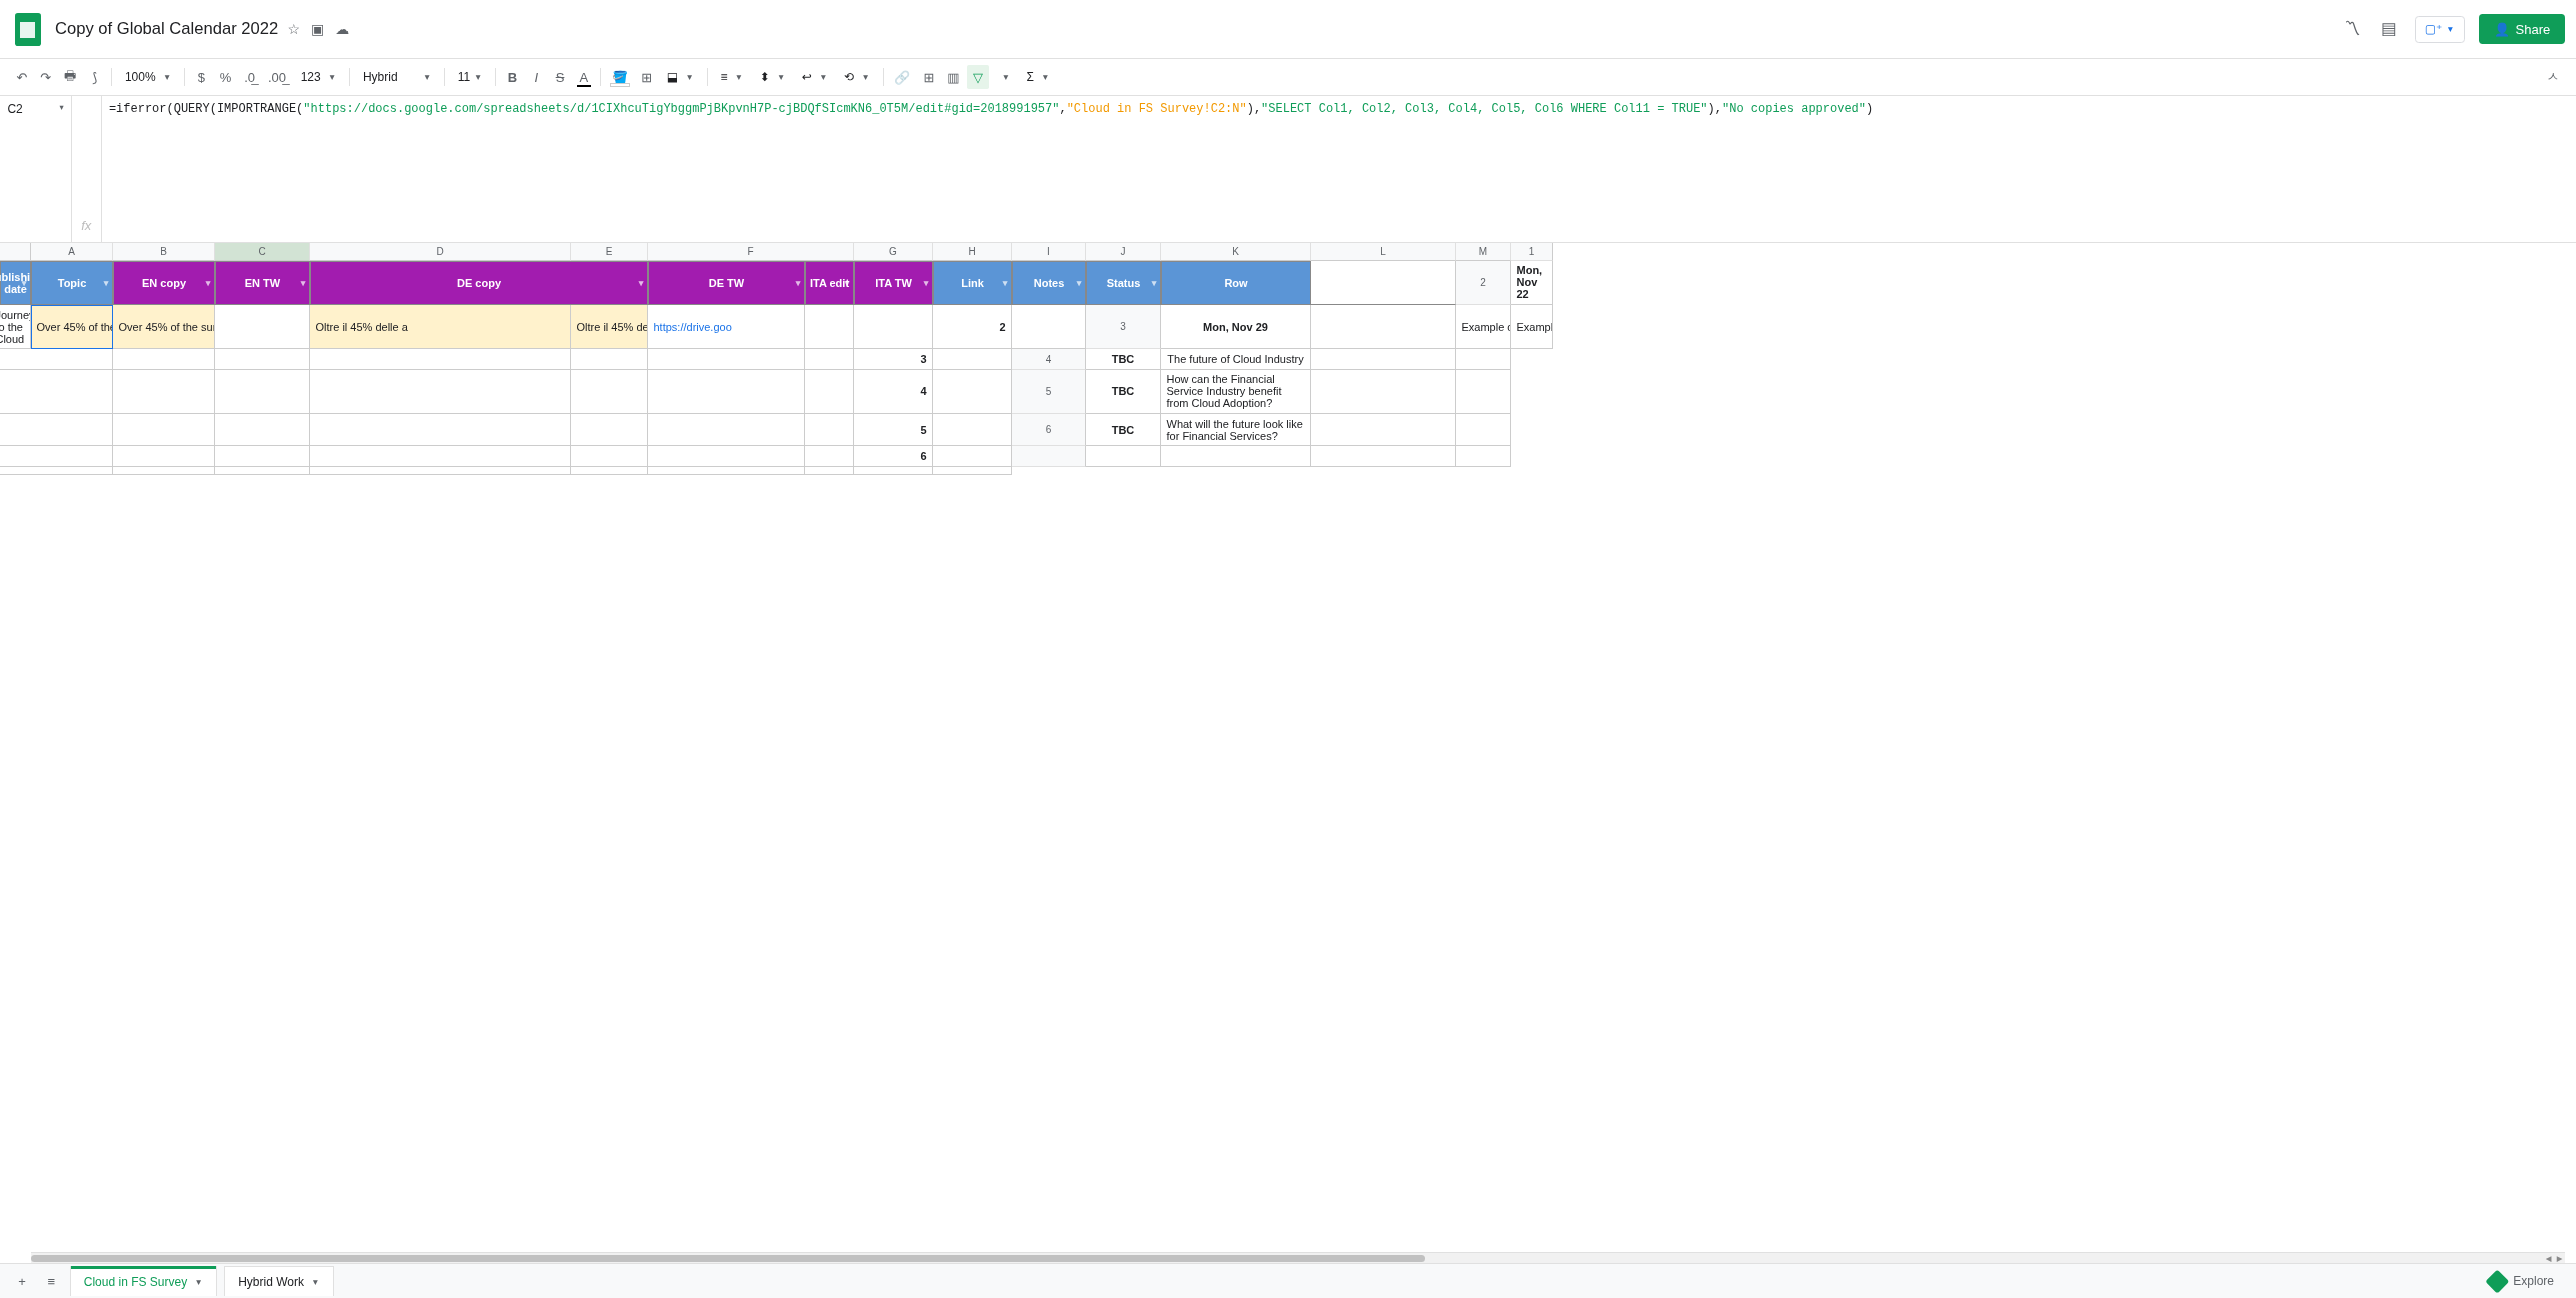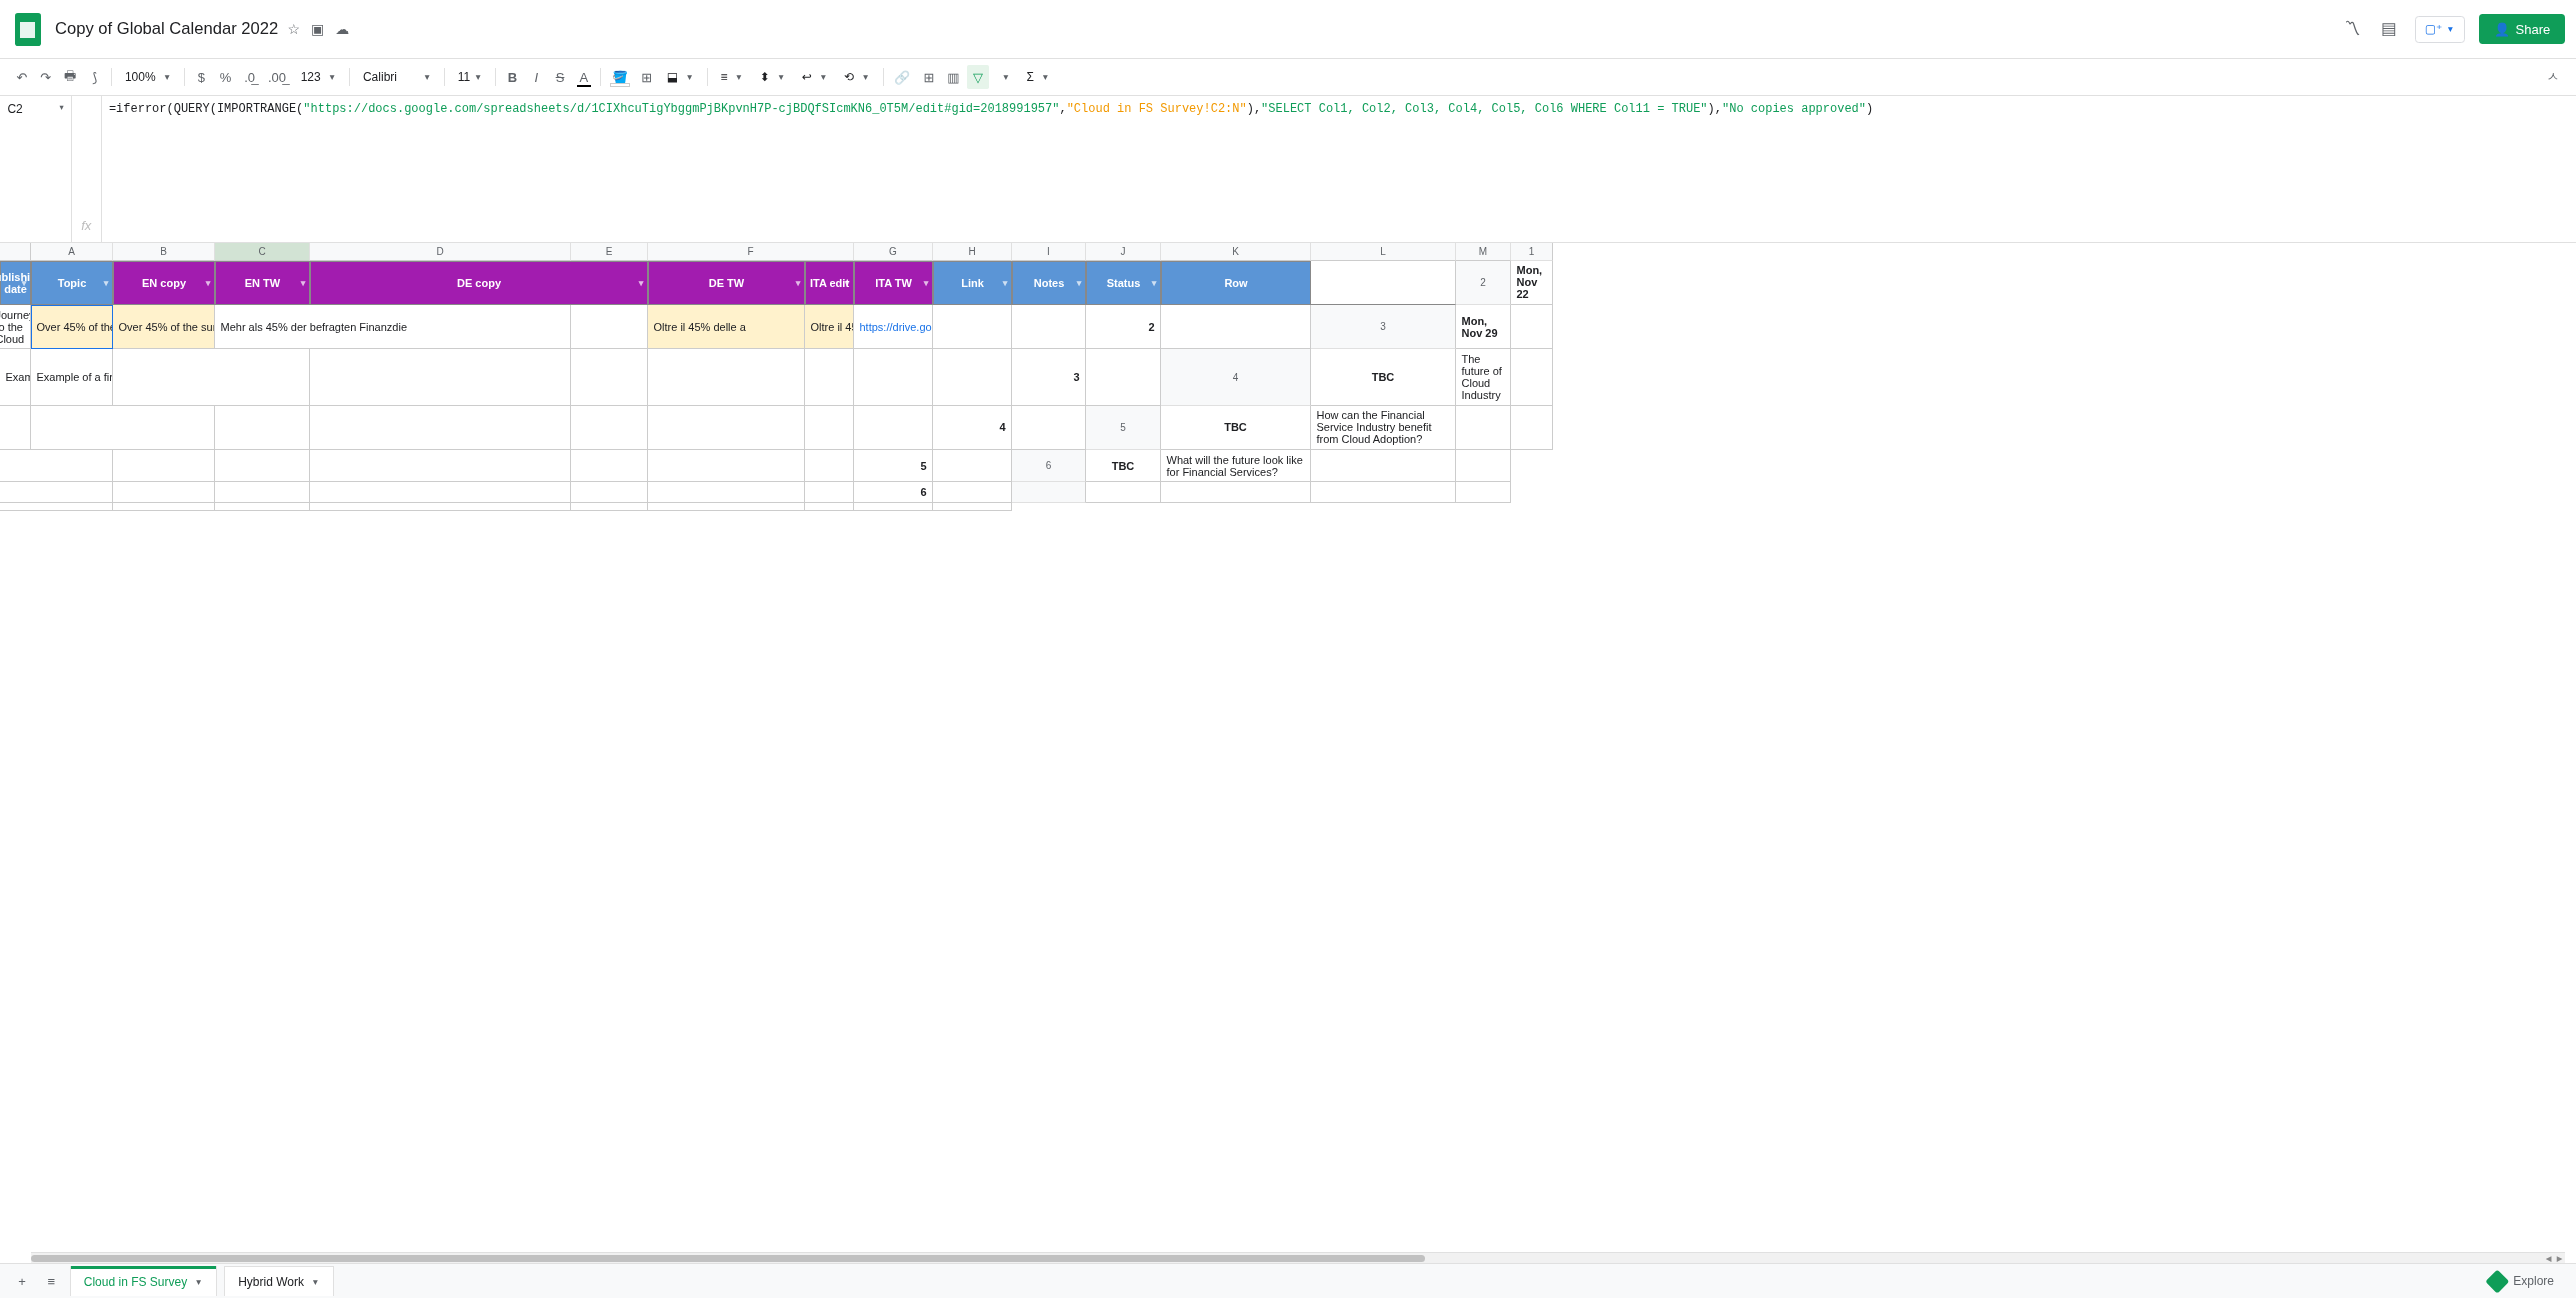--- a/index.html
+++ b/index.html
@@ -124,21 +124,21 @@
   <div class="tool-btn">$</div>
   <div class="tool-btn">%</div>
   <div class="tool-btn">.0̲</div>
   <div class="tool-btn">.00̲</div>
   <div class="tool-select">
       <span>123</span>
       <span class="caret">▼</span>
     </div>
   <div class="tool-sep"></div>
   <div class="tool-select" style="min-width:83px">
-      <span>Calibri</span>
+      <span>Hybrid</span>
       <span class="caret" style="margin-left:auto">▼</span>
     </div>
   <div class="tool-sep"></div>
   <div class="tool-select" style="min-width:37px">
       <span>11</span>
       <span class="caret" style="margin-left:auto">▼</span>
     </div>
   <div class="tool-sep"></div>
   <div class="tool-btn">
       <b>B</b>
@@ -246,21 +246,20 @@
     <div class="hdr-cell">
         <span>Row</span>
       </div>
     <div class="cell" style="border-bottom:0.9px solid #888"></div>
 
   <div class="row-head row-2">2</div>
       <div class="cell center bold row-2">Mon, Nov 22</div>
       <div class="cell center wrap row-2">Journey to the Cloud</div>
       <div class="cell yellow selected row-2">Over 45% of the surveyed</div>
       <div class="cell yellow row-2">Over 45% of the surveyed Financial Services companies have sta</div>
-      <div class="cell row-2" style="grid-column: span 2;">Mehr als 45% der befragten Finanzdie</div>
       <div class="cell row-2"></div>
       <div class="cell yellow row-2">Oltre il 45% delle a</div>
       <div class="cell yellow row-2">Oltre il 45% delle a</div>
       <div class="cell link row-2">https://drive.goo</div>
       <div class="cell row-2"></div>
       <div class="cell row-2"></div>
       <div class="cell right bold row-2">2</div>
       <div class="cell row-2"></div>
       <div class="row-head row-3">3</div>
       <div class="cell center bold row-3">Mon, Nov 29</div>

